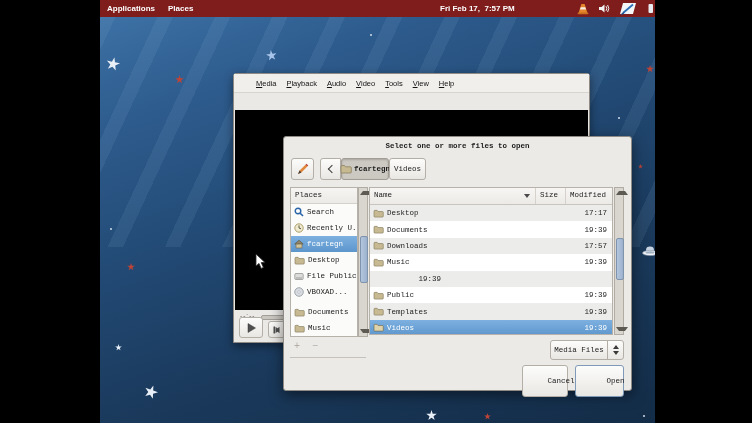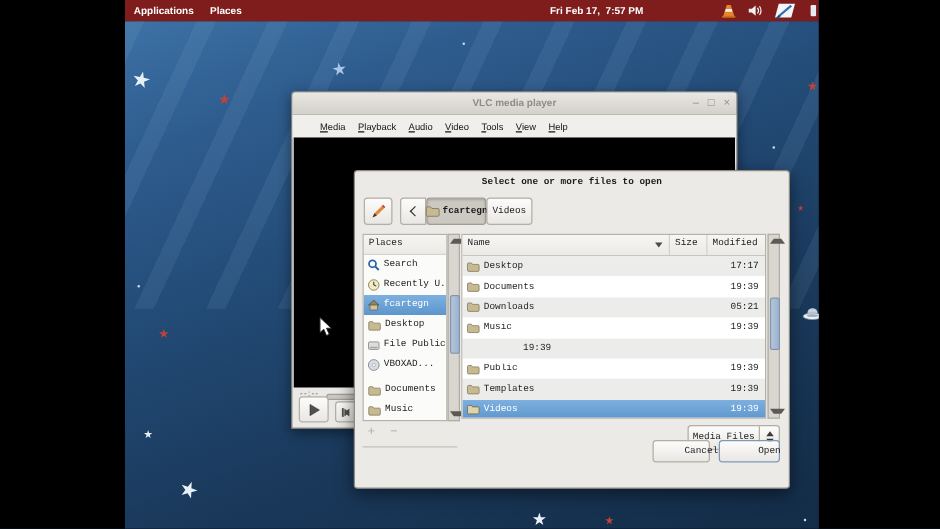--- a/index.html
+++ b/index.html
@@ -84,21 +84,21 @@
 
   .bm-btns{position:absolute;left:10px;top:204px;font-size:10px;color:#b2aea6;letter-spacing:12px;}
   .sb-sep{position:absolute;left:6px;top:220px;width:76px;border-top:1px solid #c6c2bb;}
 
   .combo{position:absolute;left:266px;top:203px;width:74px;height:20px;box-sizing:border-box;display:flex;align-items:center;}
   .combo-label{flex:1;text-align:center;font-size:7.5px;color:#1c1c1c;}
   .combo-spin{width:15px;height:100%;border-left:1px solid #b3afa7;display:flex;flex-direction:column;align-items:center;justify-content:center;gap:2px;}
   .spin-up{width:0;height:0;border-left:3px solid transparent;border-right:3px solid transparent;border-bottom:4px solid #3a3a3a;}
   .spin-down{width:0;height:0;border-left:3px solid transparent;border-right:3px solid transparent;border-top:4px solid #3a3a3a;}
 
-  .dlg-btn{position:absolute;top:215px;height:18px;box-sizing:border-box;font-size:7.5px;color:#1c1c1c;display:flex;align-items:center;justify-content:center;padding-left:32px;}
+  .dlg-btn{position:absolute;top:228px;height:32px;box-sizing:border-box;font-size:7.5px;color:#1c1c1c;display:flex;align-items:center;justify-content:center;padding-left:32px;}
   .dlg-btn.open{border-color:#7f9ab8;}
 
   .icon-svg{flex:0 0 auto;display:block;}
   .cursor{position:absolute;z-index:50;}
 </style>
 </head>
 <body>
 
 <div class="screen">
 
@@ -146,28 +146,20 @@
         <path d="M4 11 L14 2.5" stroke="#2d6fb5" stroke-width="1.8" fill="none"></path>
         <path d="M2.5 12.5 L5 10.5" stroke="#1c4f8a" stroke-width="1.6" fill="none"></path>
       </svg>
       <svg class="icon-svg" width="5" height="11" viewBox="0 0 5 11">
         <rect x="0.5" y="1" width="4.5" height="9" rx="1" fill="#e8ecf0"></rect>
       </svg>
     </div>
   </div>
 
   <div class="vlc">
-    <div class="vlc-titlebar">
-      <div class="vlc-title">VLC media player</div>
-      <div class="vlc-winbtns">
-        <span>–</span>
-        <span>□</span>
-        <span>×</span>
-      </div>
-    </div>
     <div class="vlc-menubar">
       <span class="vlc-menuitem">Media</span>
       <span class="vlc-menuitem">Playback</span>
       <span class="vlc-menuitem">Audio</span>
       <span class="vlc-menuitem">Video</span>
       <span class="vlc-menuitem">Tools</span>
       <span class="vlc-menuitem">View</span>
       <span class="vlc-menuitem">Help</span>
     </div>
     <div class="vlc-video"></div>
@@ -314,21 +306,21 @@
         <div class="c-mod">19:39</div>
       </div>
       <div class="fl-row">
         <div class="c-name">
             <svg class="icon-svg" width="11" height="9" viewBox="0 0 12 10">
               <path d="M1 2.5 Q1 1.5 2 1.5 L4.5 1.5 L5.5 2.8 L10.5 2.8 Q11.3 2.8 11.3 3.8 L11.3 8 Q11.3 9 10.3 9 L2 9 Q1 9 1 8 Z" fill="#c7ba92" stroke="#85795a" stroke-width="0.7"></path>
             </svg>
             <span>Downloads</span>
           </div>
         <div class="c-size"></div>
-        <div class="c-mod">05:21</div>
+        <div class="c-mod">17:57</div>
       </div>
       <div class="fl-row">
         <div class="c-name">
             <svg class="icon-svg" width="11" height="9" viewBox="0 0 12 10">
               <path d="M1 2.5 Q1 1.5 2 1.5 L4.5 1.5 L5.5 2.8 L10.5 2.8 Q11.3 2.8 11.3 3.8 L11.3 8 Q11.3 9 10.3 9 L2 9 Q1 9 1 8 Z" fill="#c7ba92" stroke="#85795a" stroke-width="0.7"></path>
             </svg>
             <span>Music</span>
           </div>
         <div class="c-size"></div>
         <div class="c-mod">19:39</div>

